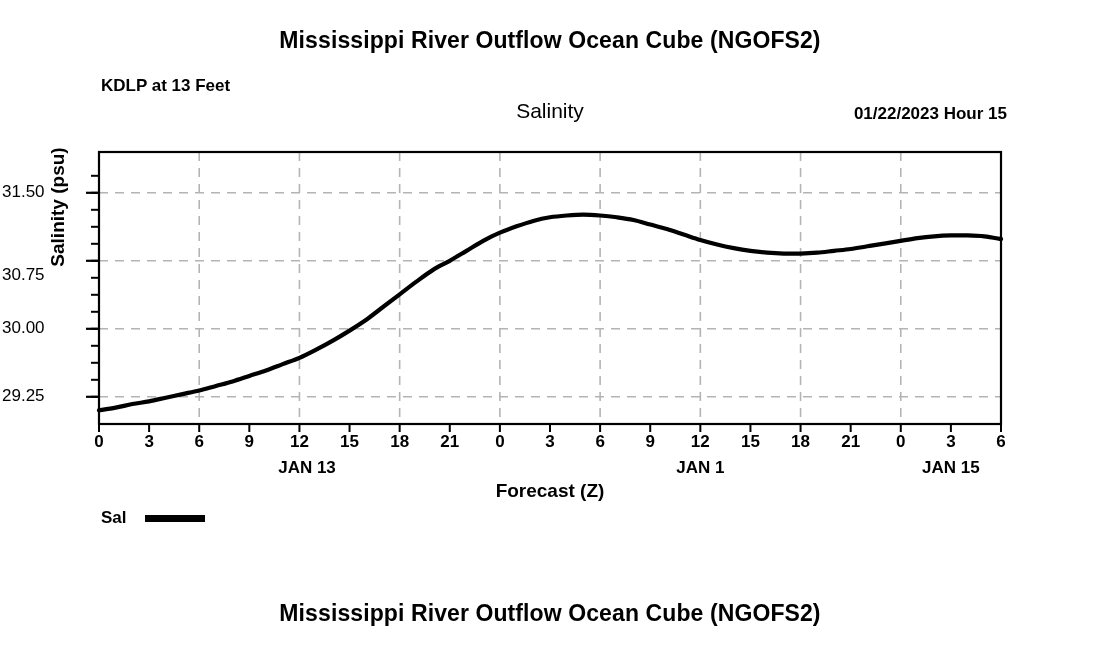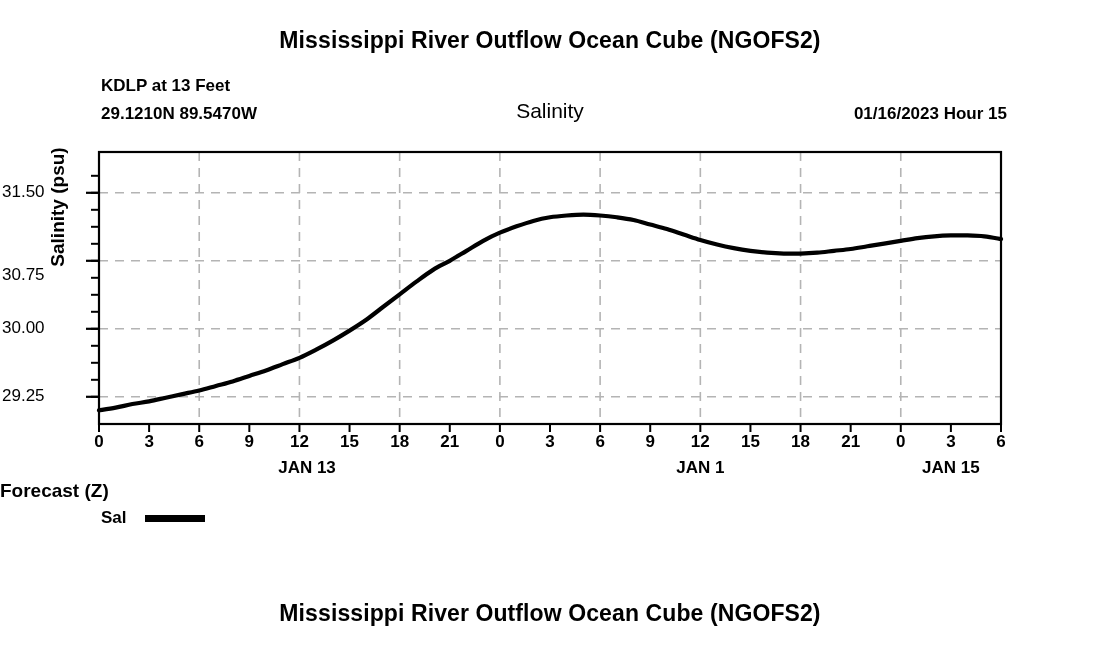--- a/index.html
+++ b/index.html
@@ -82,20 +82,21 @@
     font-weight: bold;
     transform: rotate(-90deg);
     transform-origin: center center;
     white-space: nowrap;
   }
   .xlabel {
     position: absolute;
     left: 0;
     top: 480px;
     width: 1100px;
+    text-align: center;
     font-size: 19px;
     font-weight: bold;
   }
   .plot-svg {
     position: absolute;
     left: 0;
     top: 0;
   }
   .ytick-label {
     position: absolute;
@@ -141,23 +142,22 @@
   }
 </style>
 </head>
 <body>
 
 <div class="page">
 
   <div class="title-main">Mississippi River Outflow Ocean Cube (NGOFS2)</div>
 
   <div class="meta-station">KDLP at 13 Feet</div>
-  <div class="meta-coords">29.1210N  89.5470W</div>
   <div class="meta-variable">Salinity</div>
-  <div class="meta-runtime">01/16/2023 Hour 15</div>
+  <div class="meta-runtime">01/22/2023 Hour 15</div>
 
   <div class="ylabel">Salinity (psu)</div>
   <div class="xlabel">Forecast (Z)</div>
 
   <svg class="plot-svg" width="1100" height="650">
     <g>
         <line x1="99" x2="1001" y1="396.79999999999995" y2="396.79999999999995" stroke="#b4b4b4" stroke-width="1.6" stroke-dasharray="9 7"></line>
         <line x1="99" x2="1001" y1="328.79999999999995" y2="328.79999999999995" stroke="#b4b4b4" stroke-width="1.6" stroke-dasharray="9 7"></line>
         <line x1="99" x2="1001" y1="260.79999999999995" y2="260.79999999999995" stroke="#b4b4b4" stroke-width="1.6" stroke-dasharray="9 7"></line>
         <line x1="99" x2="1001" y1="192.79999999999995" y2="192.79999999999995" stroke="#b4b4b4" stroke-width="1.6" stroke-dasharray="9 7"></line>

